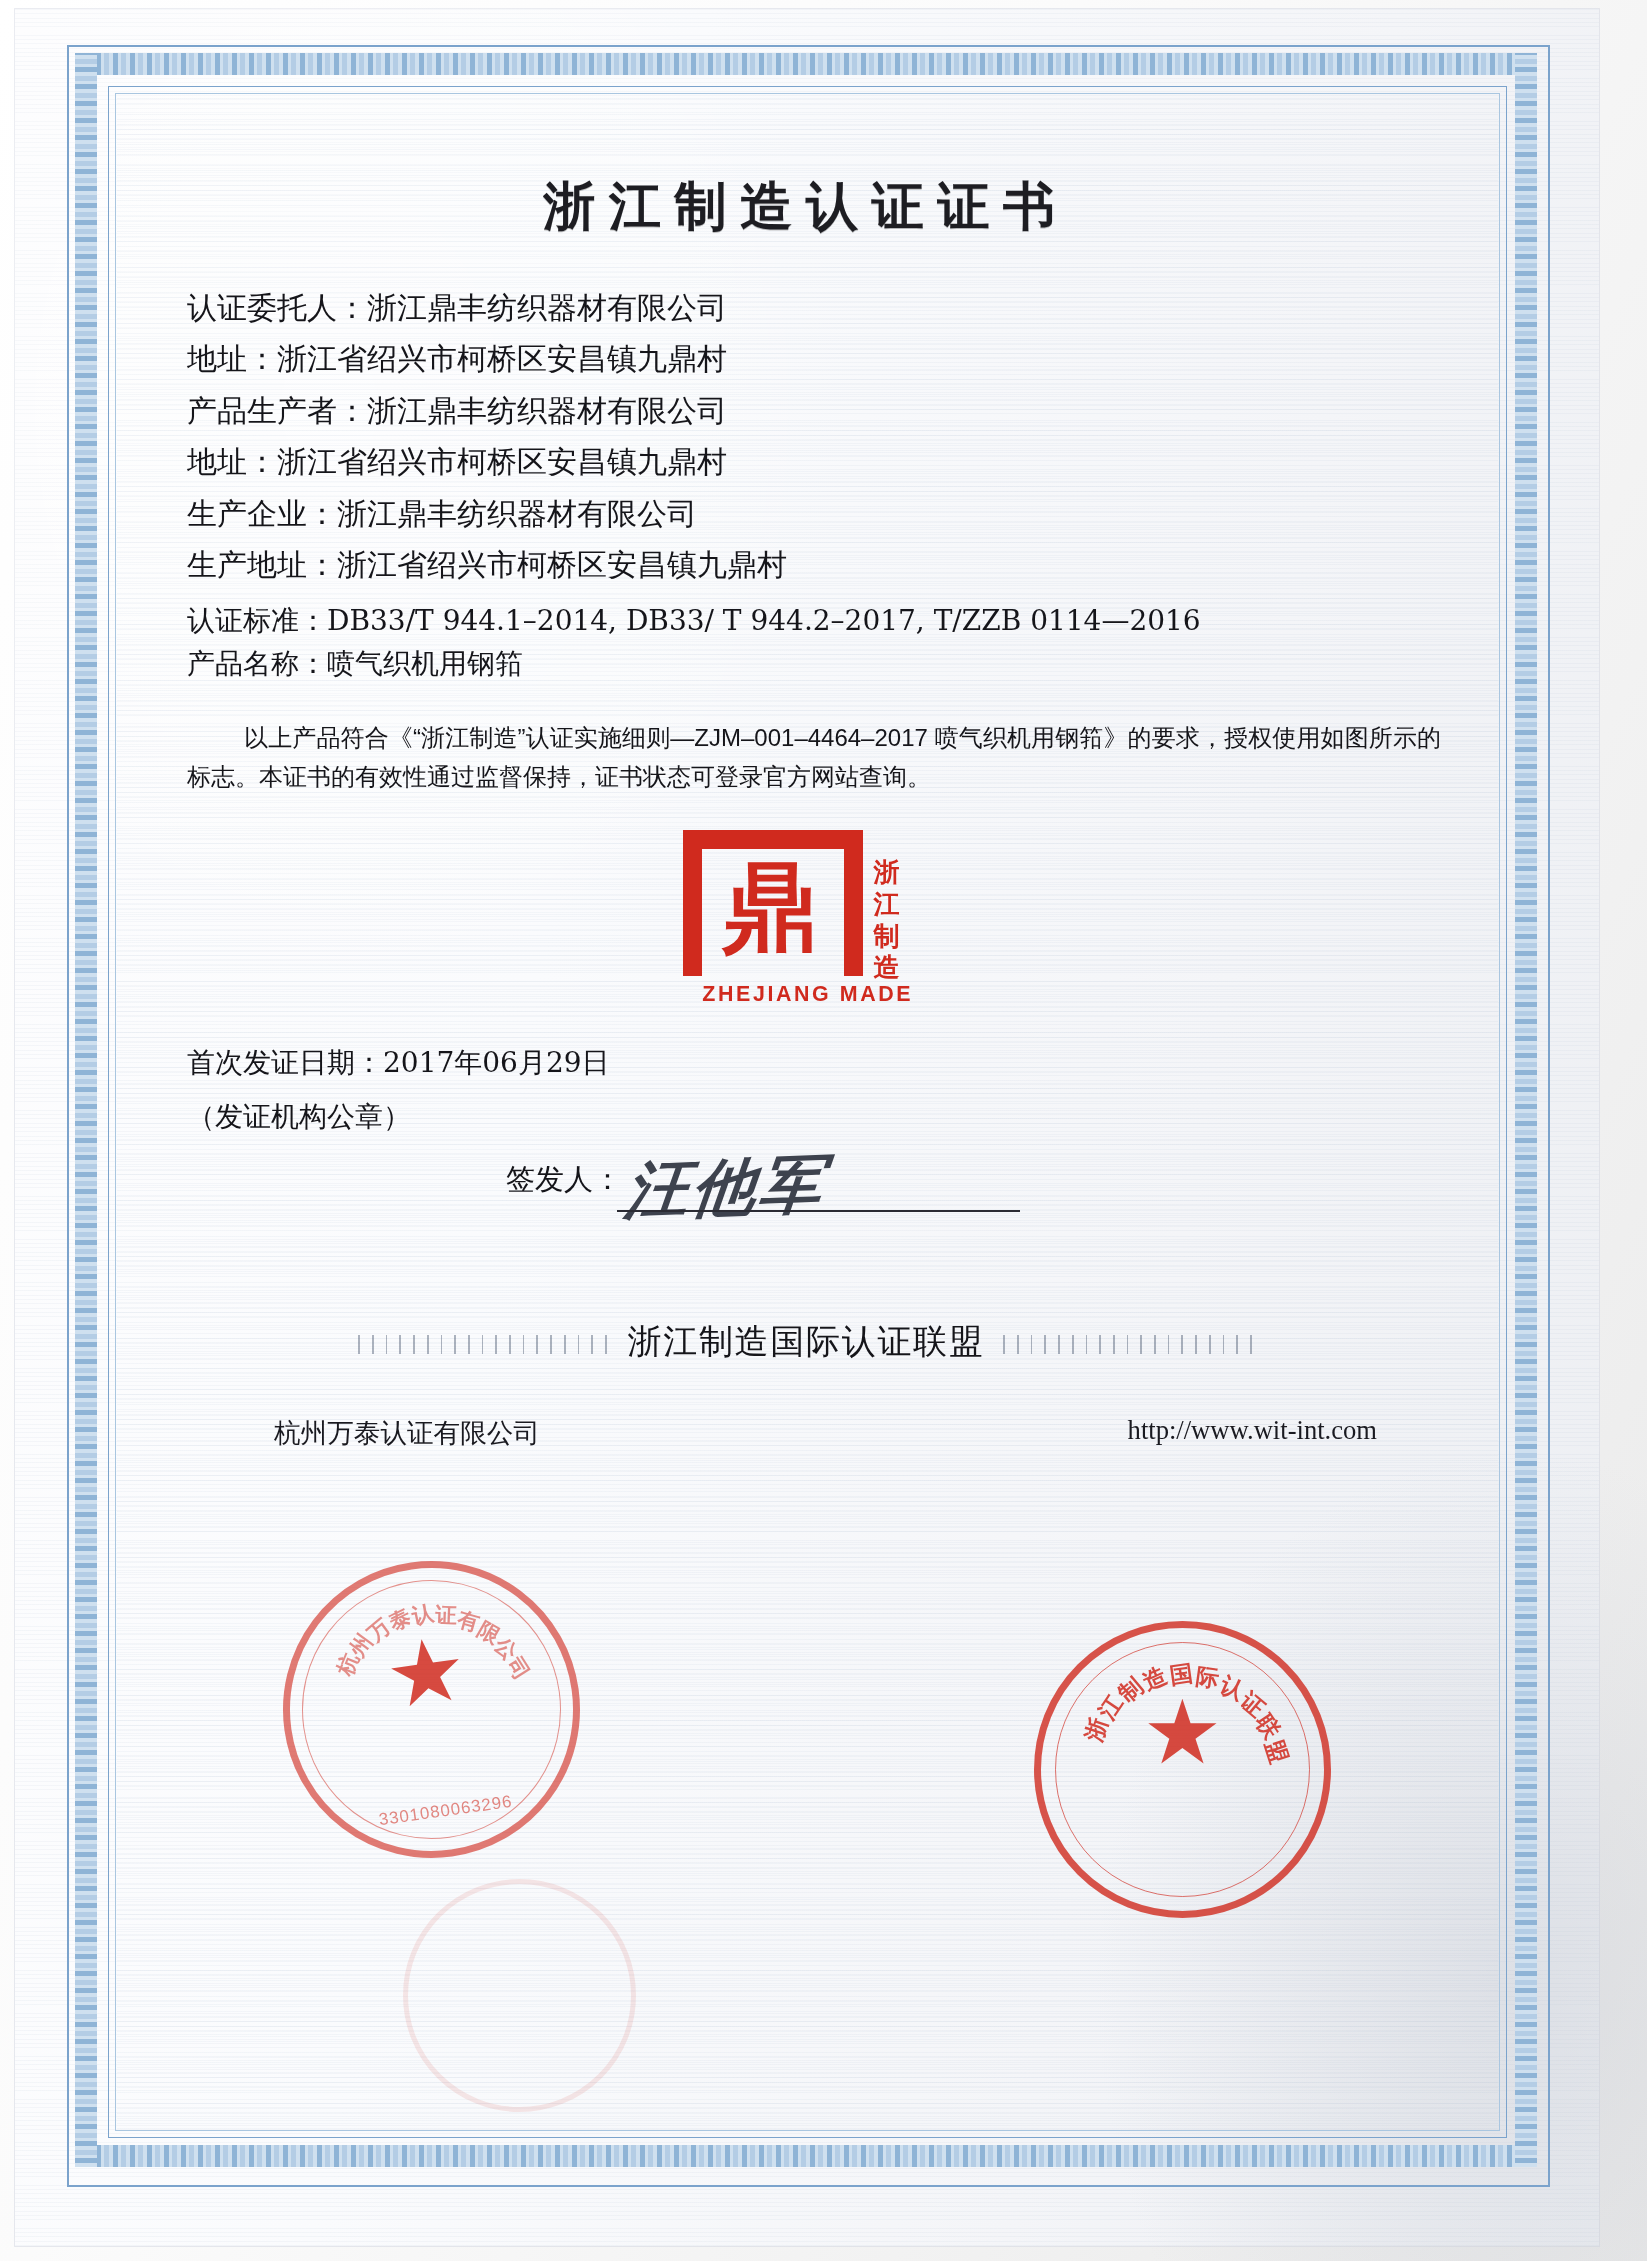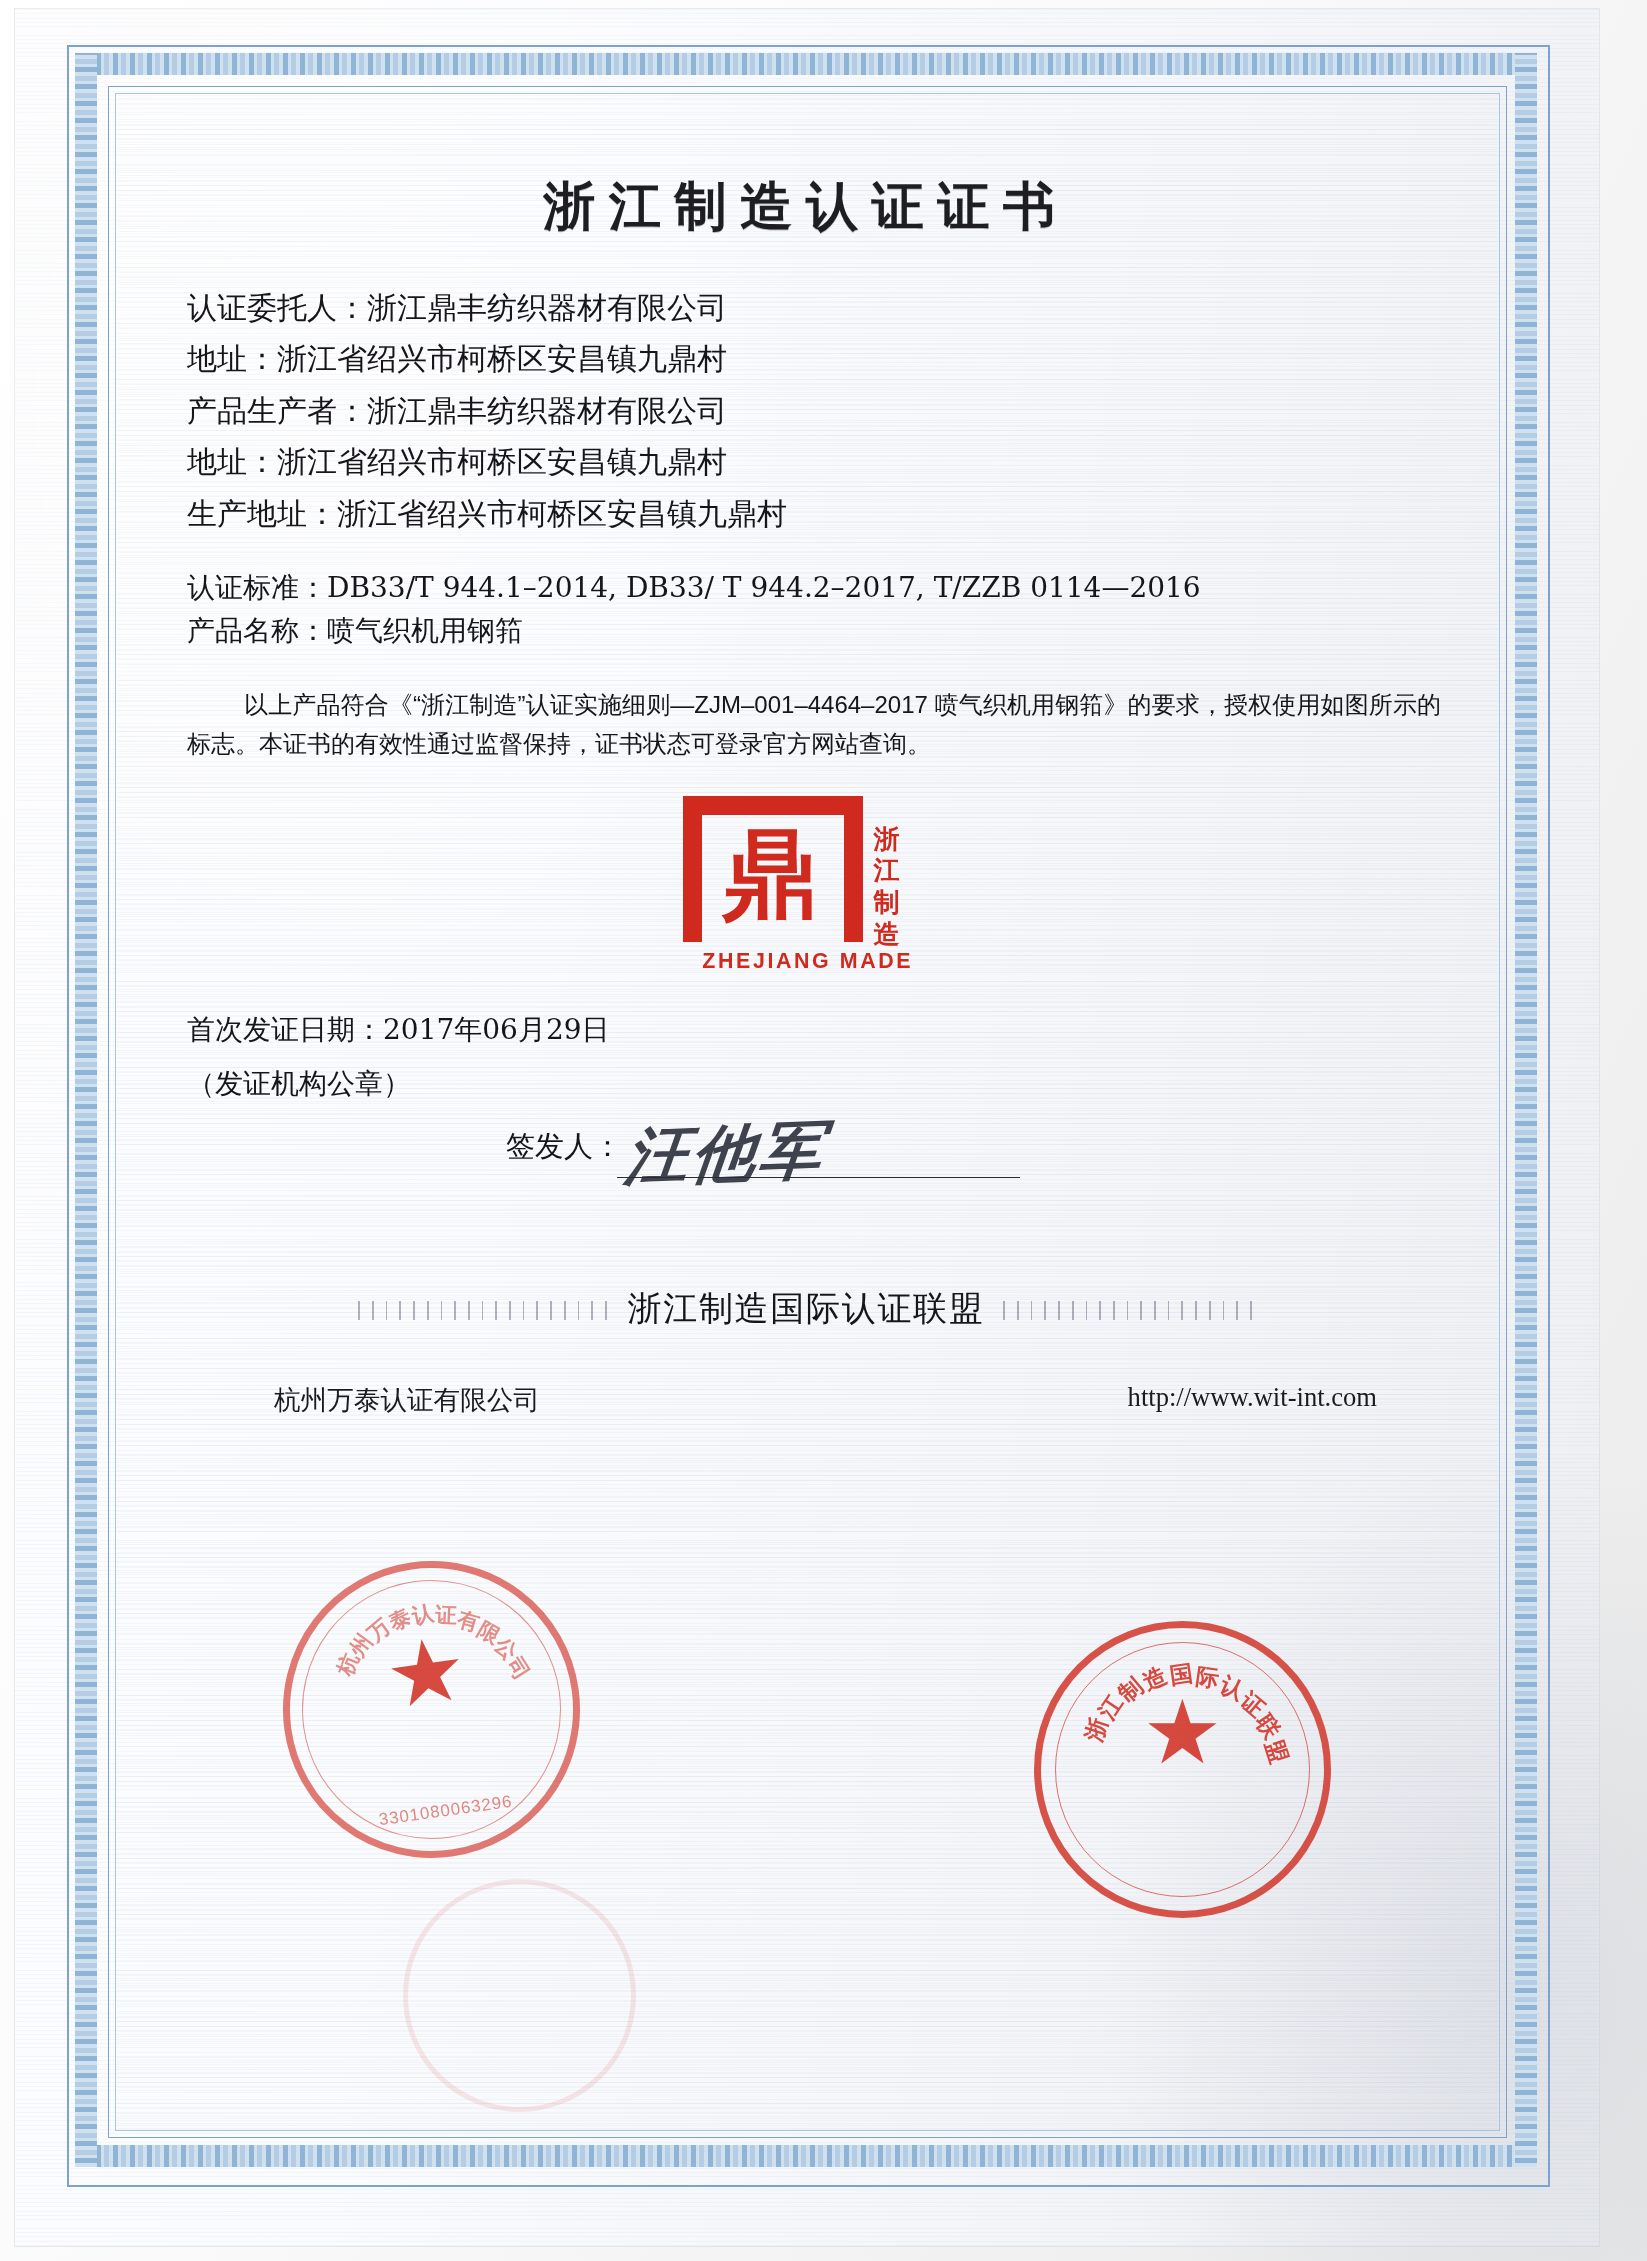--- a/index.html
+++ b/index.html
@@ -137,21 +137,21 @@
   .fields {
     margin-top: 51px;
     padding-left: 50px;
     font-family: "DejaVu Serif", serif;
     font-size: 30px;
     color: #15151a;
     line-height: 1.0;
   }
   .field-row { margin-bottom: 21.4px; white-space: nowrap; }
 
-  .block2 { margin-top: 45px; }
+  .block2 { margin-top: 27px; }
   .block2 .field-row { margin-bottom: 15.4px; font-size: 28px; }
 
   .statement {
     margin-top: 41px;
     padding-left: 50px;
     padding-right: 34px;
     font-family: Liberation Sans, sans-serif;
     font-size: 24px;
     color: #15151a;
     line-height: 1.62;
@@ -404,20 +404,23 @@
         <span>认证委托人：</span><span>浙江鼎丰纺织器材有限公司</span>
       </div>
       <div class="field-row">
         <span>地址：</span><span>浙江省绍兴市柯桥区安昌镇九鼎村</span>
       </div>
       <div class="field-row">
         <span>产品生产者：</span><span>浙江鼎丰纺织器材有限公司</span>
       </div>
       <div class="field-row">
         <span>地址：</span><span>浙江省绍兴市柯桥区安昌镇九鼎村</span>
+      </div>
+      <div class="field-row">
+        <span>生产企业：</span><span>浙江鼎丰纺织器材有限公司</span>
       </div>
       <div class="field-row">
         <span>生产地址：</span><span>浙江省绍兴市柯桥区安昌镇九鼎村</span>
       </div>
     </div>
 
     <div class="fields block2">
       <div class="field-row">
         <span>认证标准：</span><span>DB33/T 944.1–2014, DB33/ T 944.2–2017, T/ZZB 0114—2016</span>
       </div>

